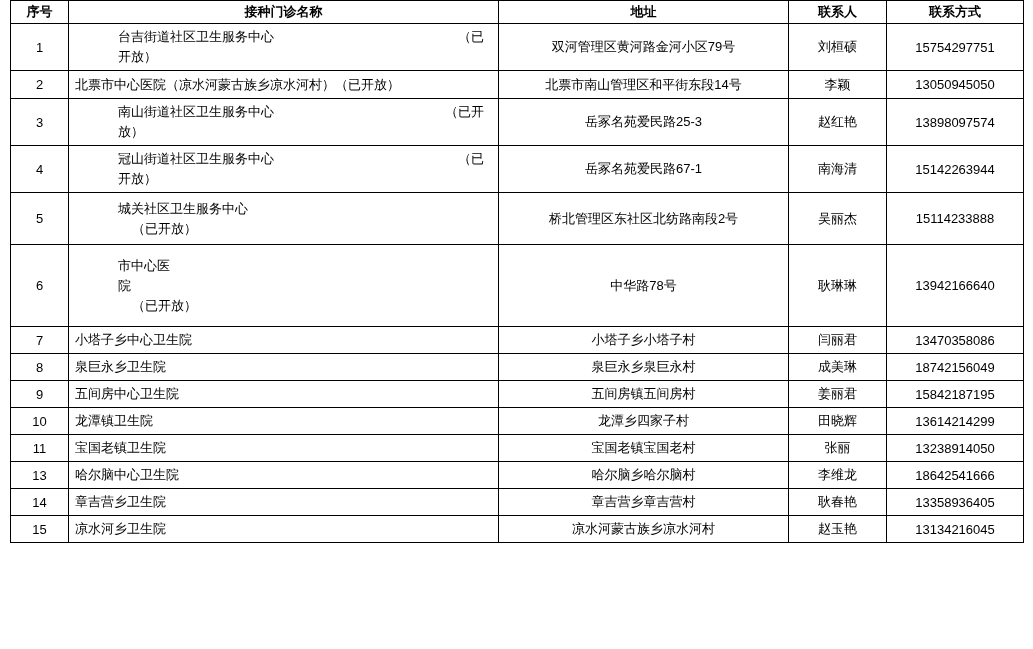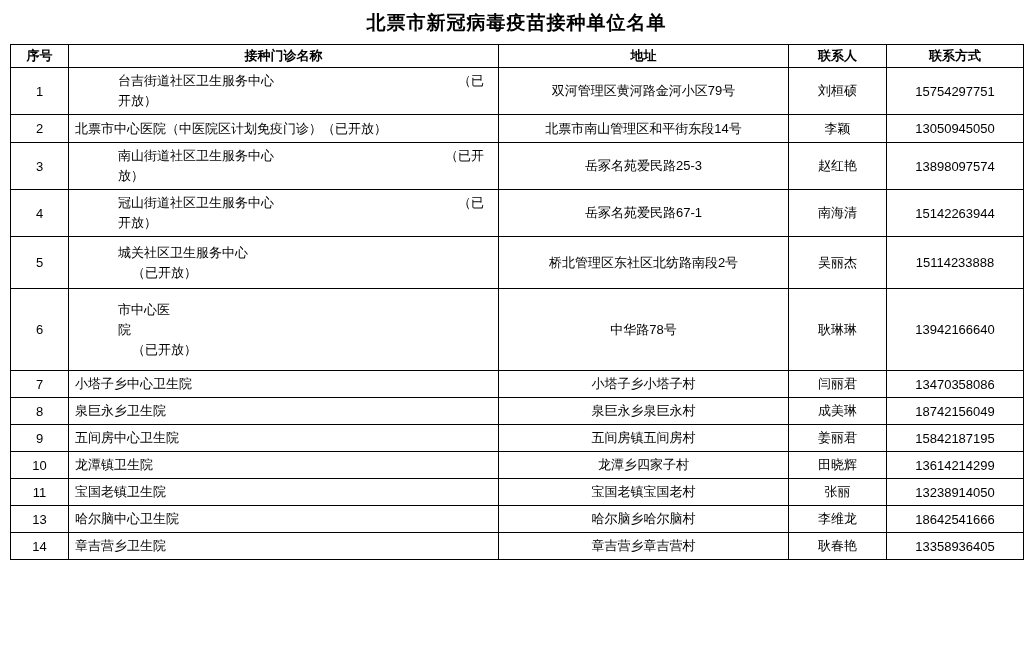--- a/index.html
+++ b/index.html
@@ -107,21 +107,20 @@
     display: block;
     padding-left: 14px;
   }
 </style>
 </head>
 <body>
 
 <div class="page">
 
 
-  <div class="doc-title">北票市新冠病毒疫苗接种单位名单</div>
 
   <table class="main">
     <colgroup>
       <col class="c-seq">
       <col class="c-name">
       <col class="c-addr">
       <col class="c-person">
       <col class="c-phone">
     </colgroup>
     <thead>
@@ -146,21 +145,21 @@
             <span class="name-line">开放）</span>
           </span>
         </td>
         <td class="addr">双河管理区黄河路金河小区79号</td>
         <td class="person">刘桓硕</td>
         <td class="phone">15754297751</td>
       </tr>
 
       <tr style="height:28px;">
         <td class="seq">2</td>
-        <td class="name">北票市中心医院（中医院区计划免疫门诊）（已开放）</td>
+        <td class="name">北票市中心医院（凉水河蒙古族乡凉水河村）（已开放）</td>
         <td class="addr">北票市南山管理区和平街东段14号</td>
         <td class="person">李颖</td>
         <td class="phone">13050945050</td>
       </tr>
 
       <tr style="height:46px;">
         <td class="seq">3</td>
         <td class="name vcell-top">
           <span class="name-wrap">
             <span class="name-line">
@@ -268,17 +267,24 @@
       </tr>
 
       <tr style="height:27px;">
         <td class="seq">14</td>
         <td class="name">章吉营乡卫生院</td>
         <td class="addr">章吉营乡章吉营村</td>
         <td class="person">耿春艳</td>
         <td class="phone">13358936405</td>
       </tr>
 
+      <tr style="height:27px;">
+        <td class="seq">15</td>
+        <td class="name">凉水河乡卫生院</td>
+        <td class="addr">凉水河蒙古族乡凉水河村</td>
+        <td class="person">赵玉艳</td>
+        <td class="phone">13134216045</td>
+      </tr>
 
     </tbody>
   </table>
 
 </div>
 
 </body></html>

